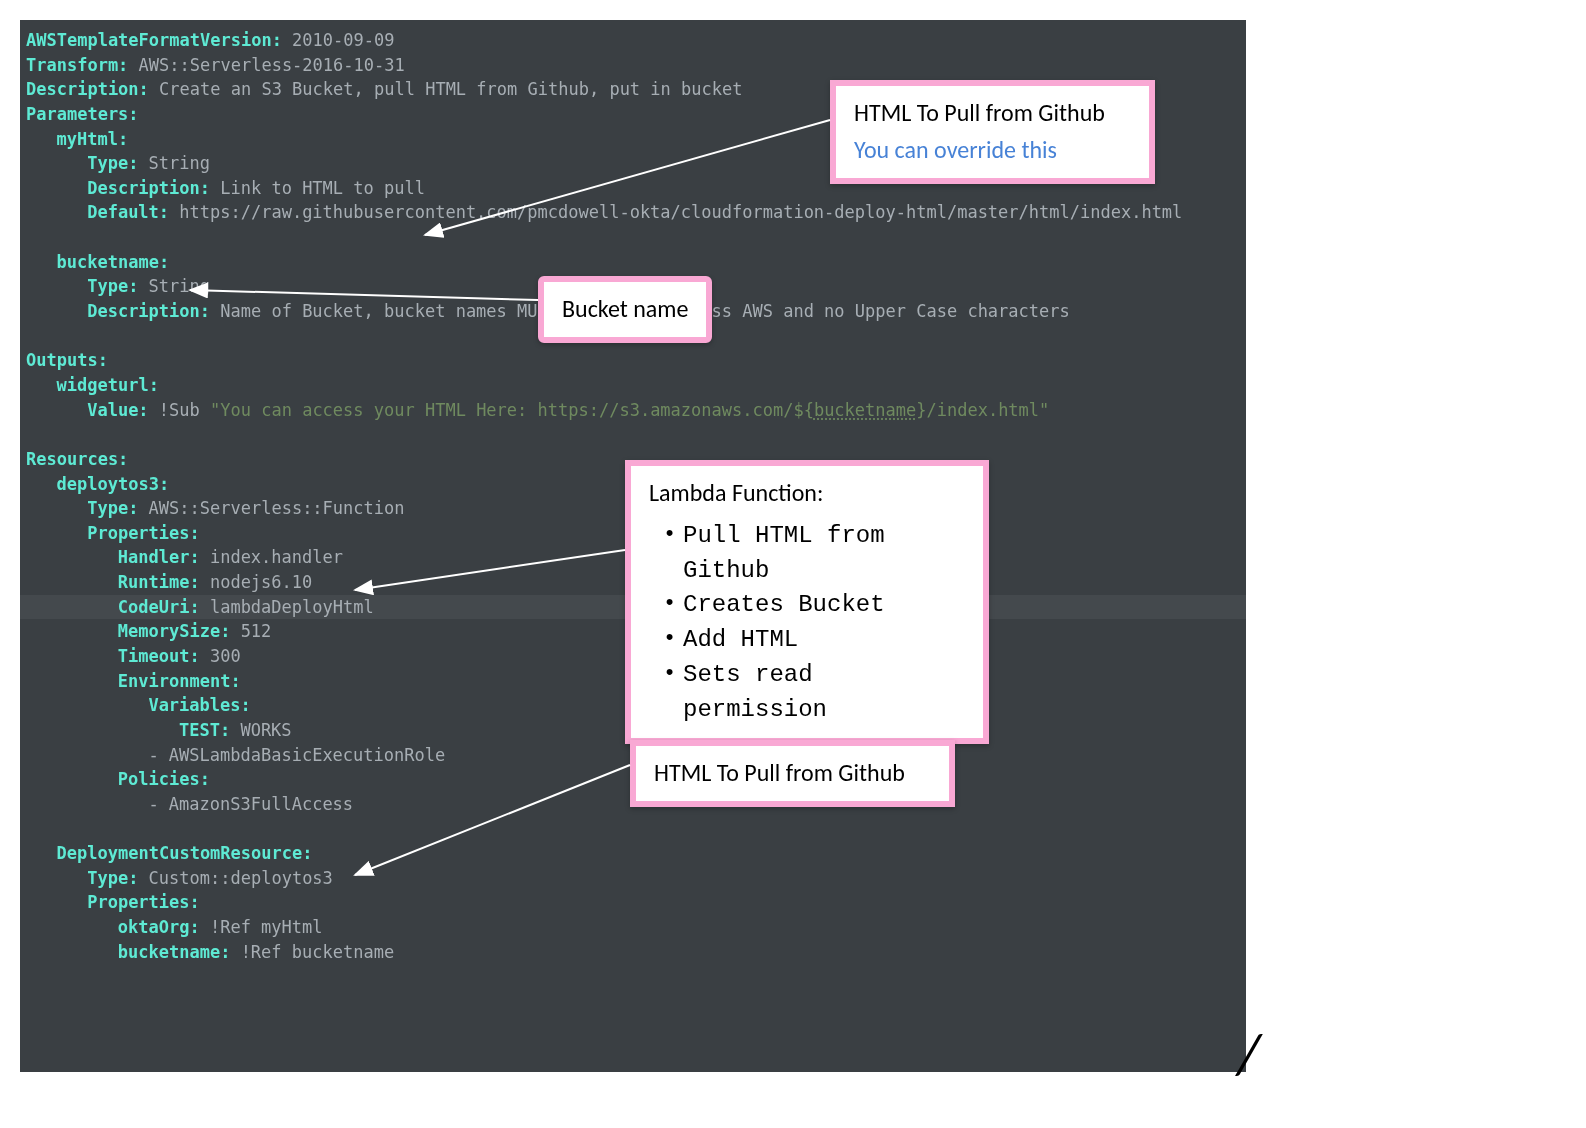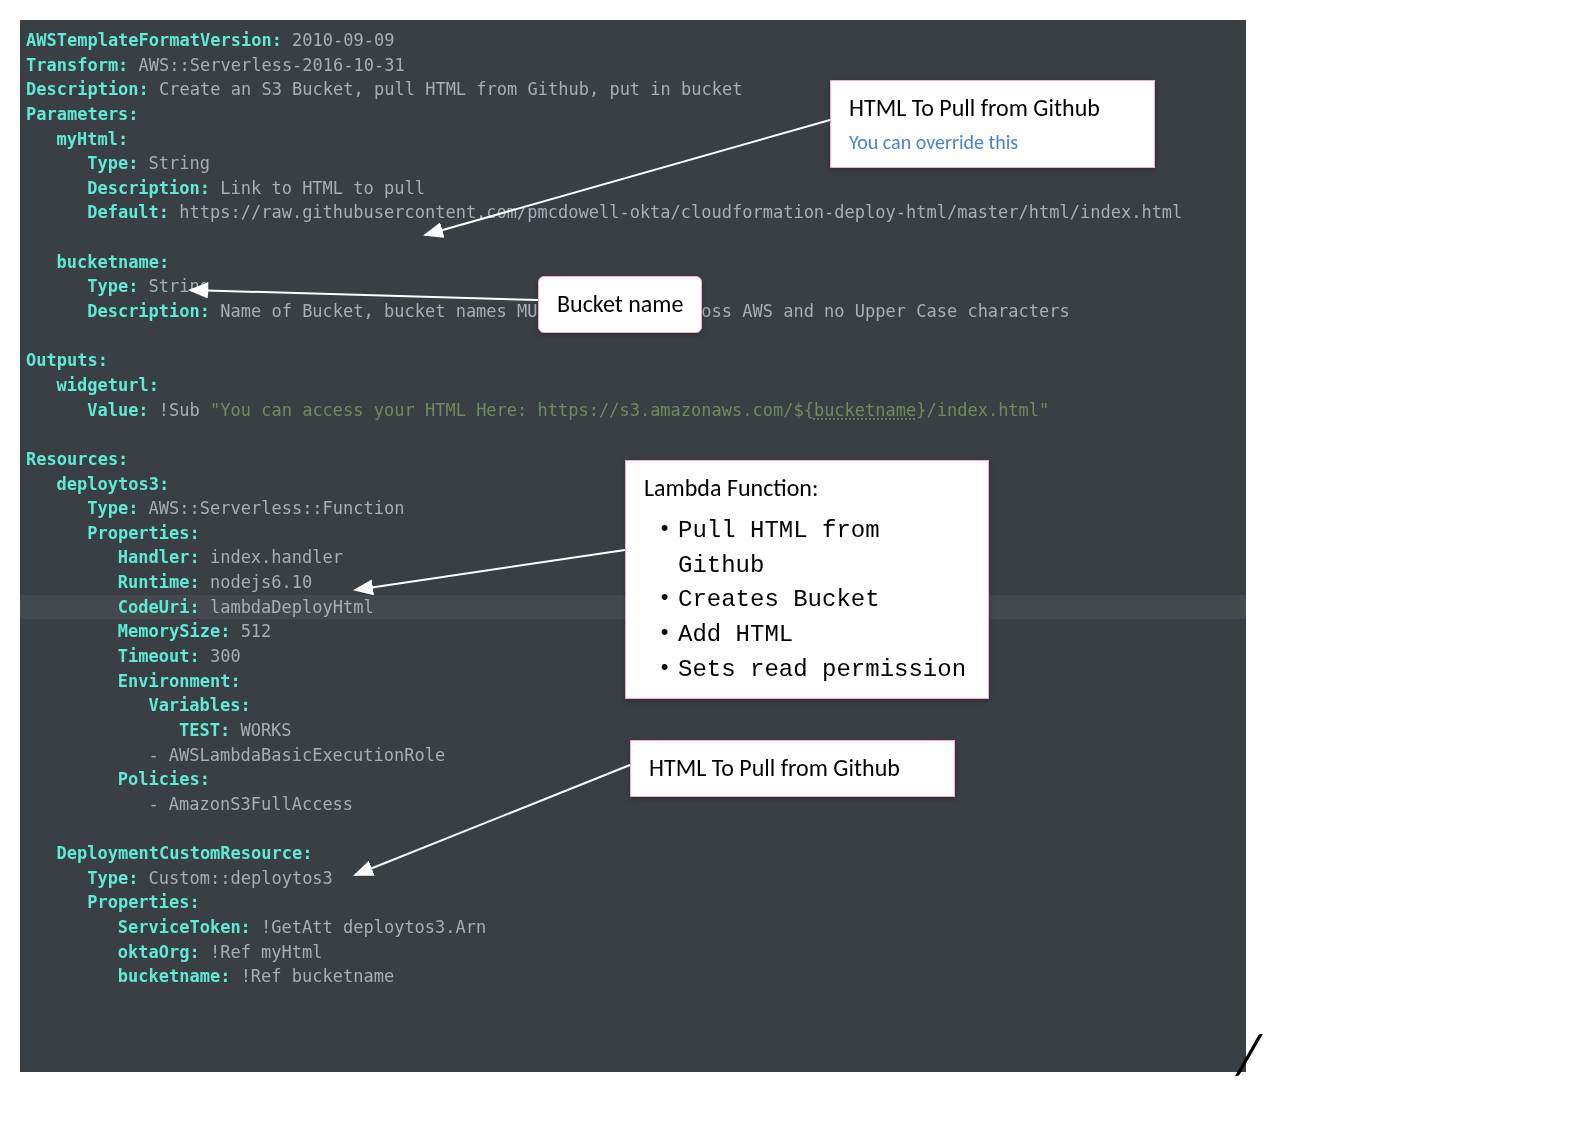--- a/index.html
+++ b/index.html
@@ -41,30 +41,30 @@
       display: block;
       margin-left: -6px;
       margin-right: -6px;
       padding-left: 6px;
       padding-right: 6px;
     }
 
     .callout {
       position: absolute;
       background: #ffffff;
-      border: 1px solid #f9a8d4;
+      border: 6px solid #f9a8d4;
       padding: 10px 18px;
       font-family: 'Calibri', 'Arial', sans-serif;
       font-size: 24px;
       color: #000;
       box-shadow: 0 2px 5px rgba(0,0,0,0.25);
     }
     .callout .sub {
       color: #4782d6;
-      font-size: 20px;
+      font-size: 24px;
       margin-top: 2px;
     }
     .callout ul {
       list-style: none;
       margin-top: 8px;
     }
     .callout ul li {
       margin-left: 14px;
       position: relative;
       padding-left: 20px;
@@ -138,21 +138,20 @@
 <div class="line"><span class="indent3"></span><span class="key">Environment:</span></div>
 <div class="line"><span class="indent4"></span><span class="key">Variables:</span></div>
 <div class="line"><span class="indent4"></span><span class="indent1"></span><span class="key">TEST:</span><span class="val"> WORKS</span></div>
 <div class="line"><span class="indent4"></span><span class="val">- AWSLambdaBasicExecutionRole</span></div>
 <div class="line"><span class="indent3"></span><span class="key">Policies:</span></div>
 <div class="line"><span class="indent4"></span><span class="val">- AmazonS3FullAccess</span></div>
 <div class="line">&nbsp;</div>
 <div class="line"><span class="indent1"></span><span class="key">DeploymentCustomResource:</span></div>
 <div class="line"><span class="indent2"></span><span class="key">Type:</span><span class="val"> Custom::deploytos3</span></div>
 <div class="line"><span class="indent2"></span><span class="key">Properties:</span></div>
-<div class="line"><span class="indent3"></span><span class="key">ServiceToken:</span><span class="val"> !GetAtt deploytos3.Arn</span></div>
 <div class="line"><span class="indent3"></span><span class="key">oktaOrg:</span><span class="val"> !Ref myHtml</span></div>
 <div class="line"><span class="indent3"></span><span class="key">bucketname:</span><span class="val"> !Ref bucketname</span></div>
 
   <div class="callout" style="left:810px; top:60px; width:325px;">
     <div>HTML To Pull from Github</div>
     <div class="sub">You can override this</div>
   </div>
 
   <div class="callout" style="left:518px; top:256px;border-radius:6px;">
     <div>Bucket name</div>

